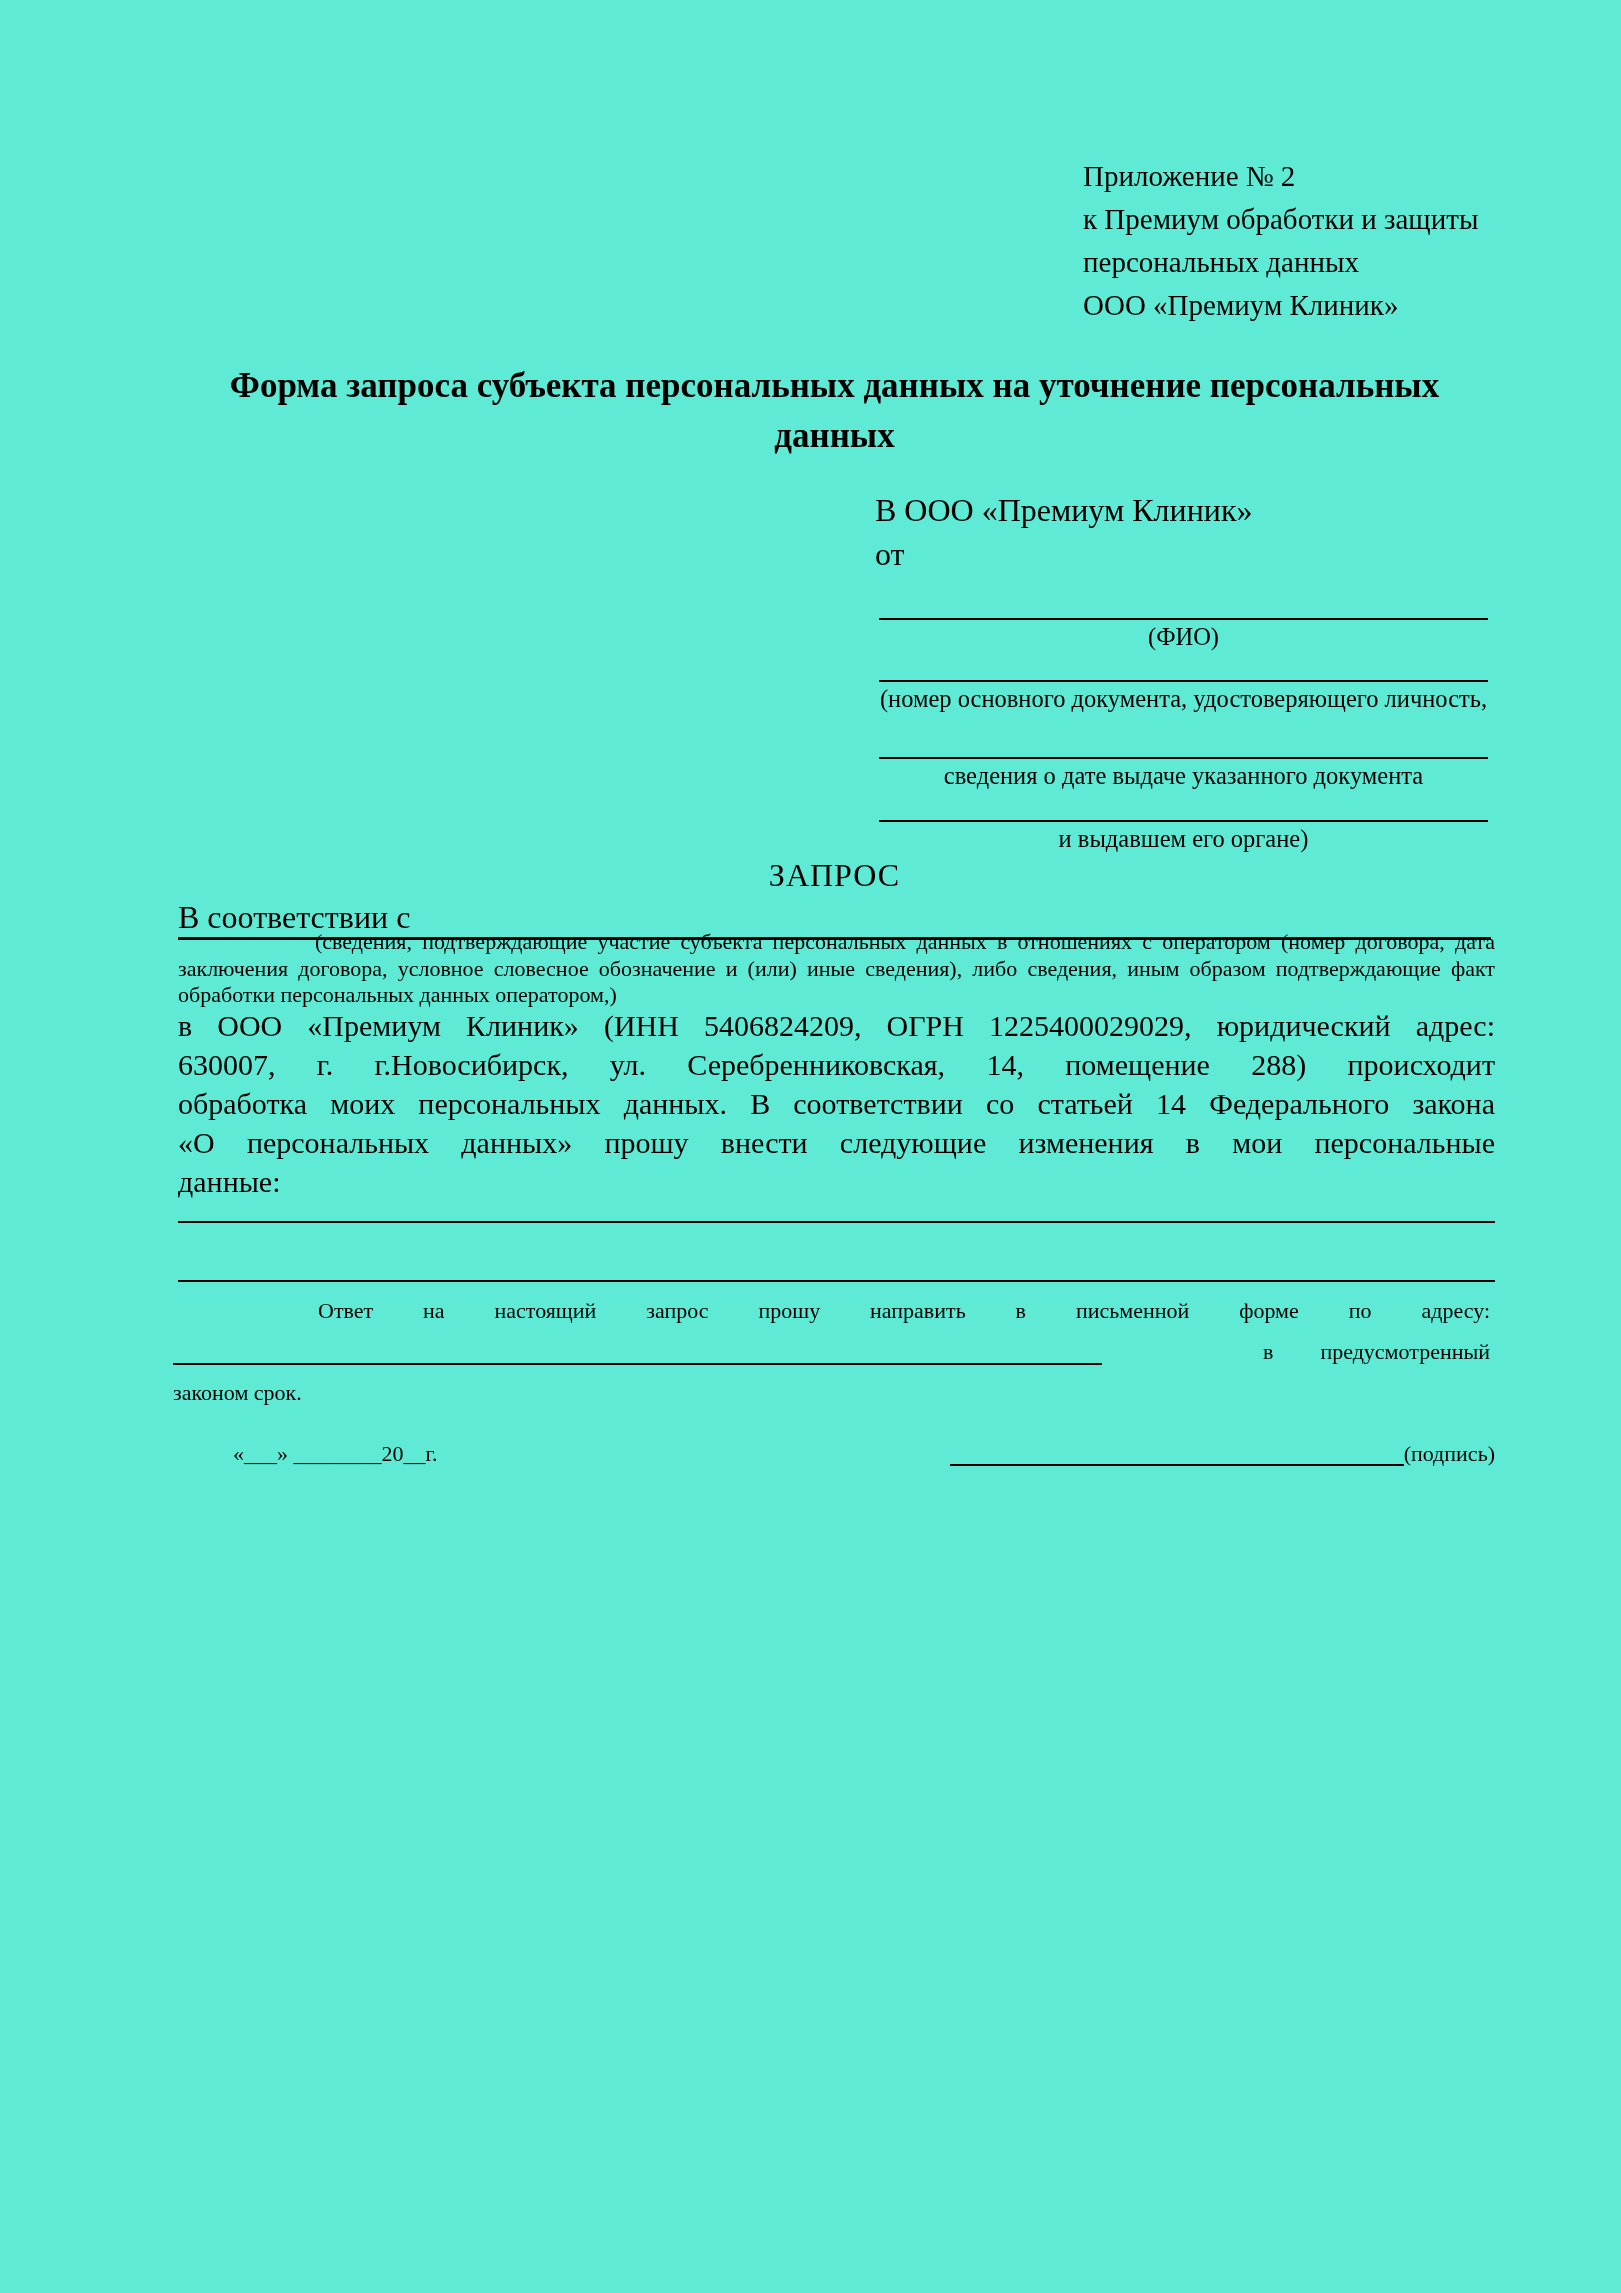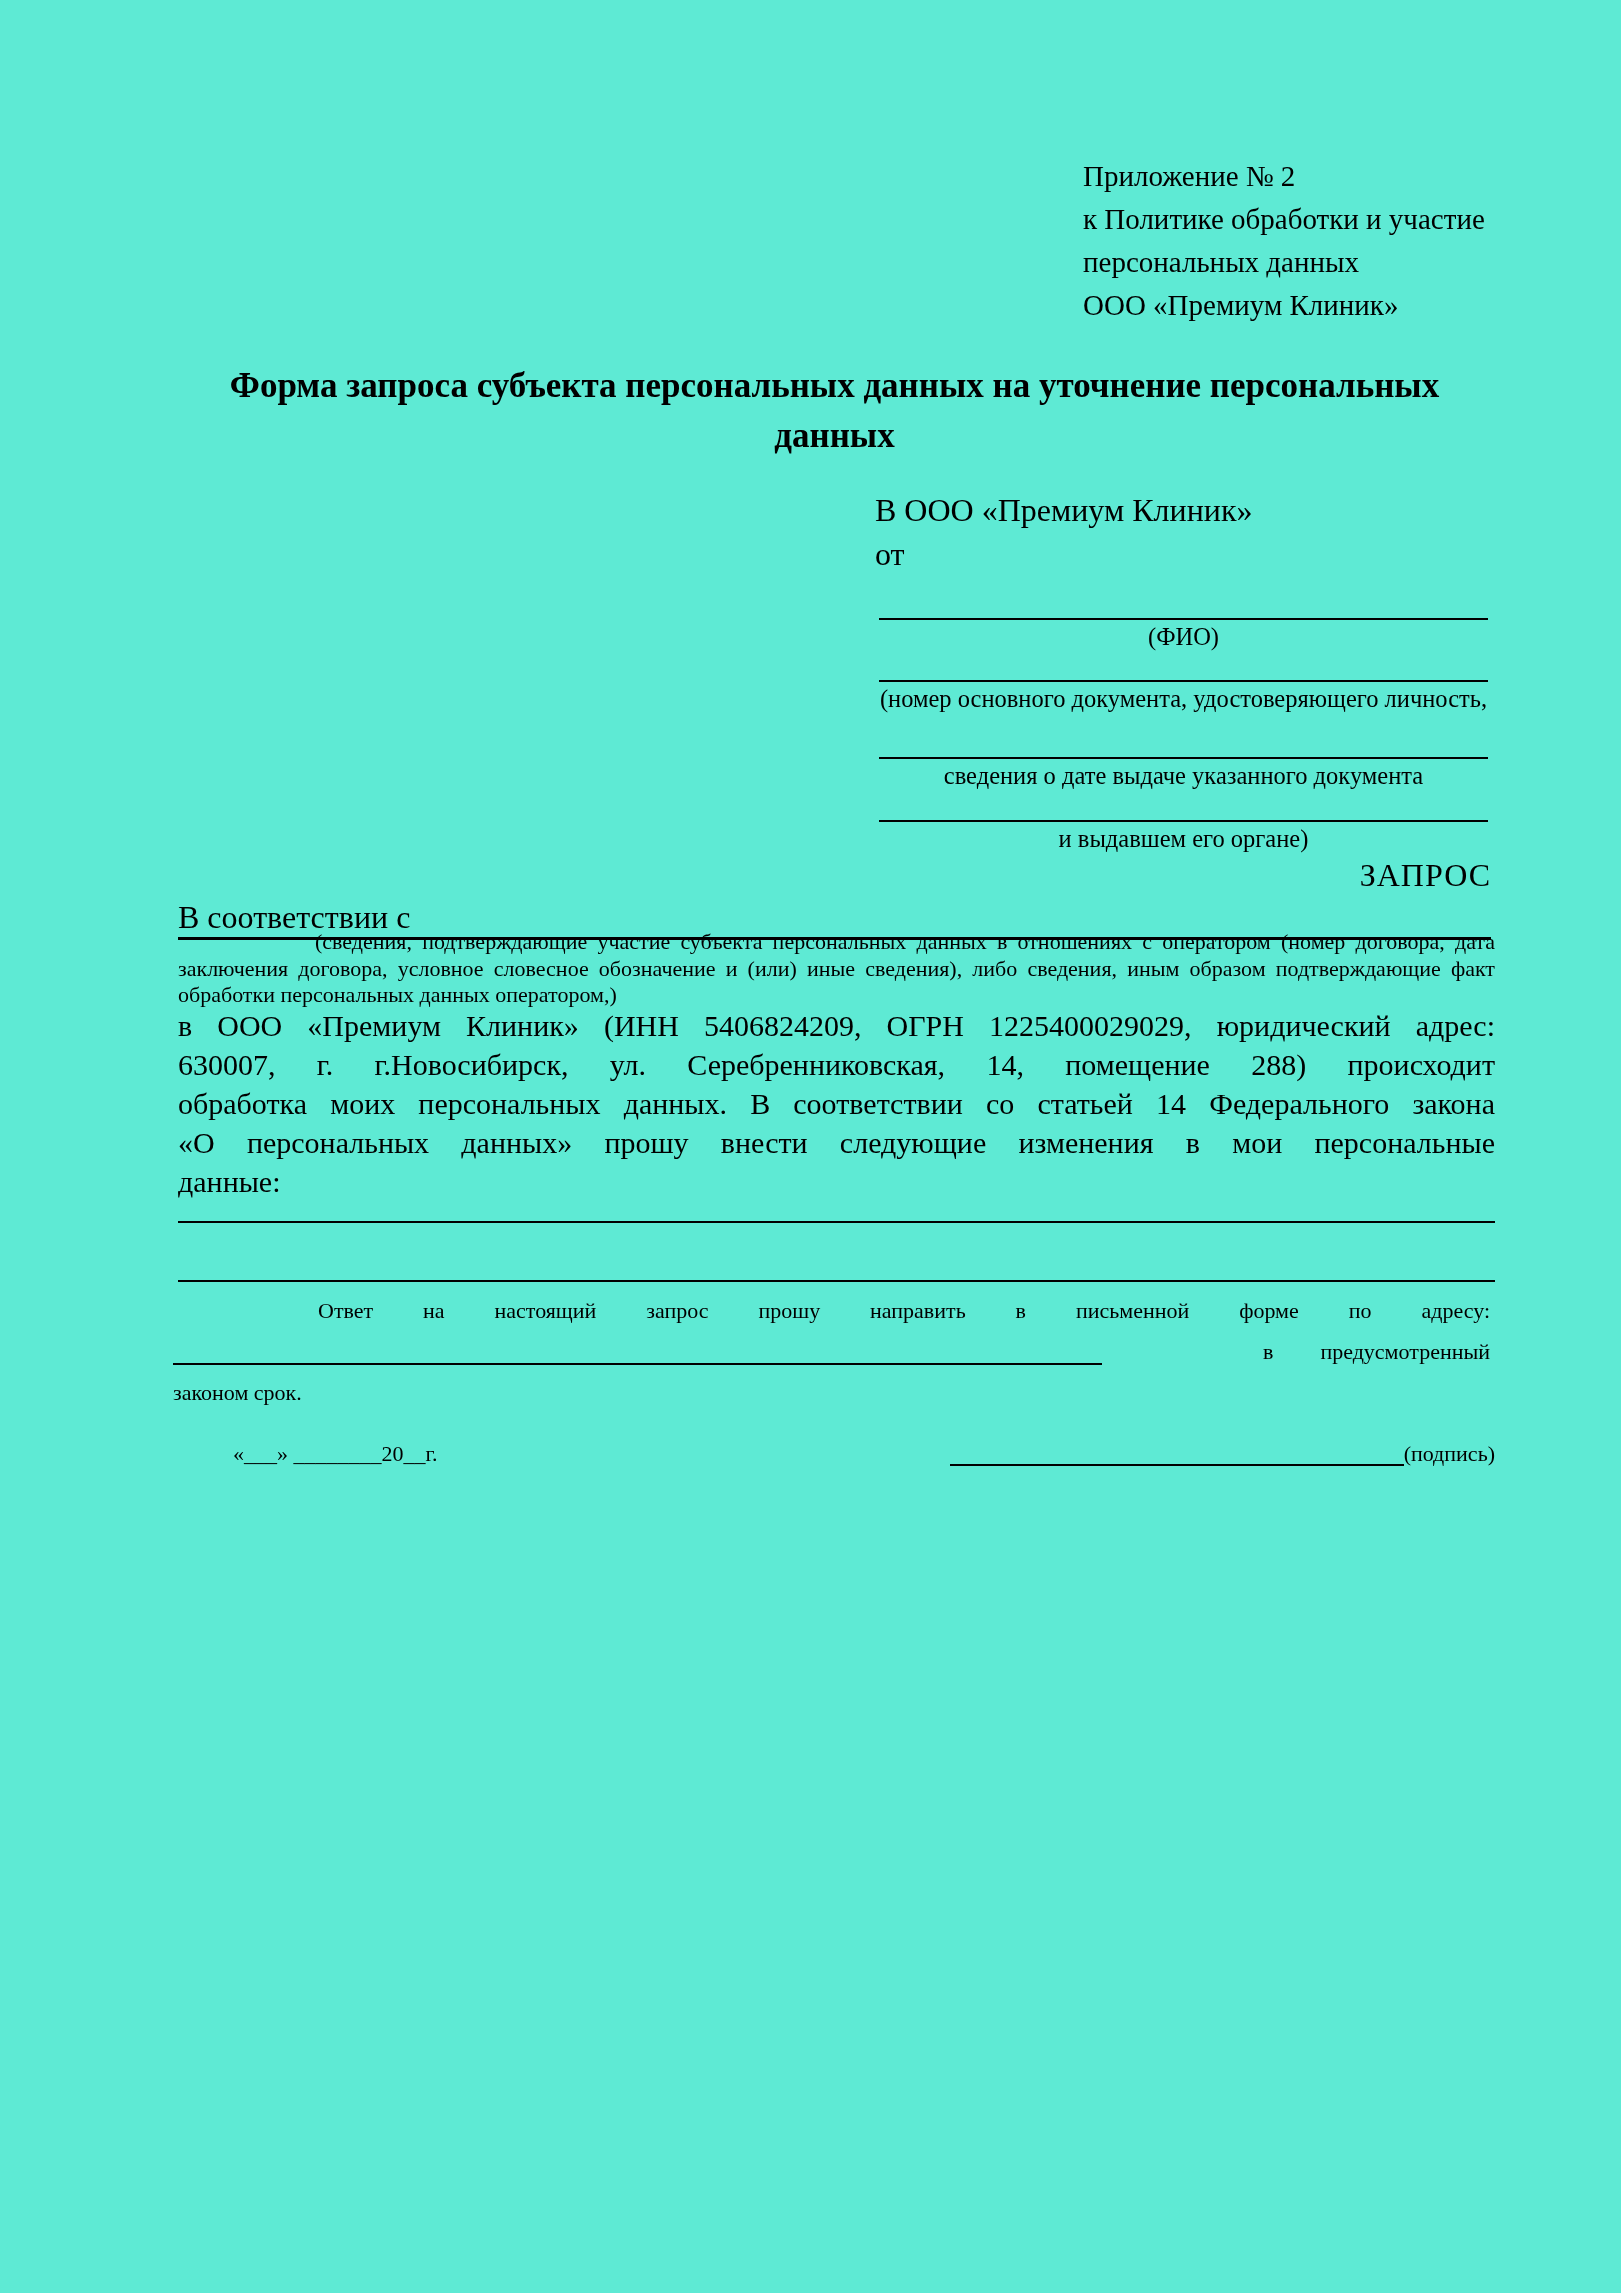--- a/index.html
+++ b/index.html
@@ -19,21 +19,21 @@
   
   .addressee{position:absolute;left:875px;top:488px;width:617px;font-size:32px;line-height:44px;}
   .field{margin:4px;}
   .rule{border-bottom:2px solid #000;height:0;}
   .field-label{font-size:24.5px;line-height:29px;text-align:center;margin-top:2px;}
   .f1{margin-top:42px;}
   .f2{margin-top:29px;}
   .f3{margin-top:44px;}
   .f4{margin-top:30px;}
   
-  .request-heading{position:absolute;left:178px;top:857px;width:1313px;text-align:right;font-size:32px;letter-spacing:1px;}
+  .request-heading{position:absolute;left:178px;top:857px;width:1313px;text-align:center;font-size:32px;letter-spacing:1px;}
   
   .intro-row{position:absolute;left:178px;top:898px;width:1313px;display:flex;font-size:32px;line-height:39px;flex-direction:column;}
   .intro-indent{width:145px;flex:0 0 auto;}
   .intro-text{white-space:nowrap;padding-right:13.7px;}
   .intro-line{flex:1 1 auto;border-bottom:3.9px solid #000;margin-bottom:5.9px;}
   
   .footnote{position:absolute;left:178px;top:929px;width:1317px;font-size:22px;line-height:26.5px;}
   .fn-line{text-align:justify;text-align-last:justify;}
   .fn-first{text-indent:137px;}
   .fn-last{text-align-last:left;}
@@ -58,21 +58,21 @@
   .sig-group{margin-left:auto;display:flex;align-items:flex-end;}
   .sig-line{width:454px;border-bottom:2px solid #000;margin-bottom:7.8px;}
 </style>
 </head>
 <body>
 
 <div class="page">
 
   <div class="header-note">
     <div>Приложение № 2</div>
-    <div>к Политике обработки и участие</div>
+    <div>к Премиум обработки и защиты</div>
     <div>персональных данных</div>
     <div>ООО «Премиум Клиник»</div>
   </div>
 
   <div class="doc-title">Форма запроса субъекта персональных данных на уточнение персональных данных</div>
 
   <div class="addressee">
     <div>В ООО «Премиум Клиник»</div>
     <div>от</div>
 

